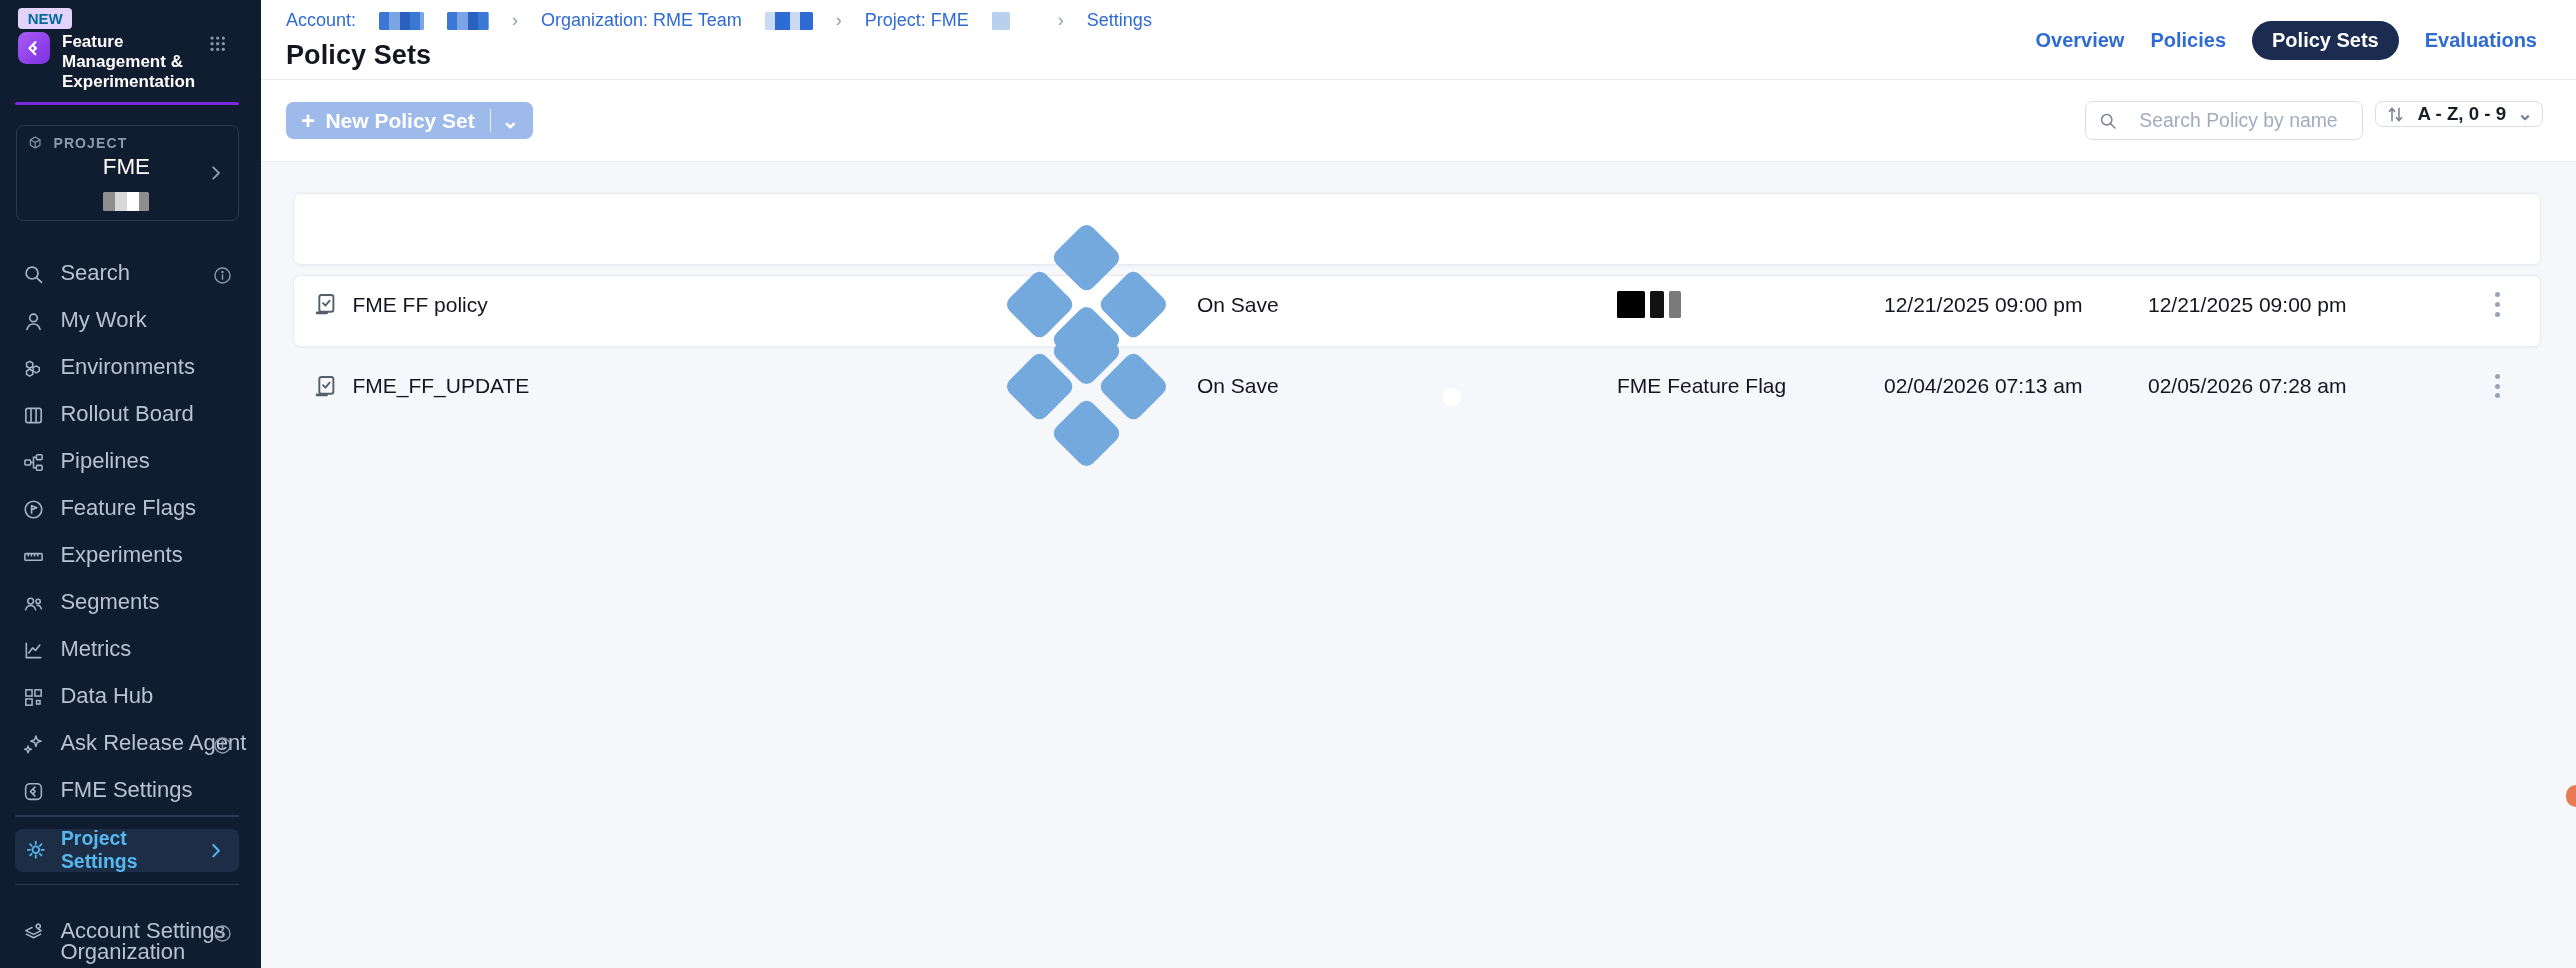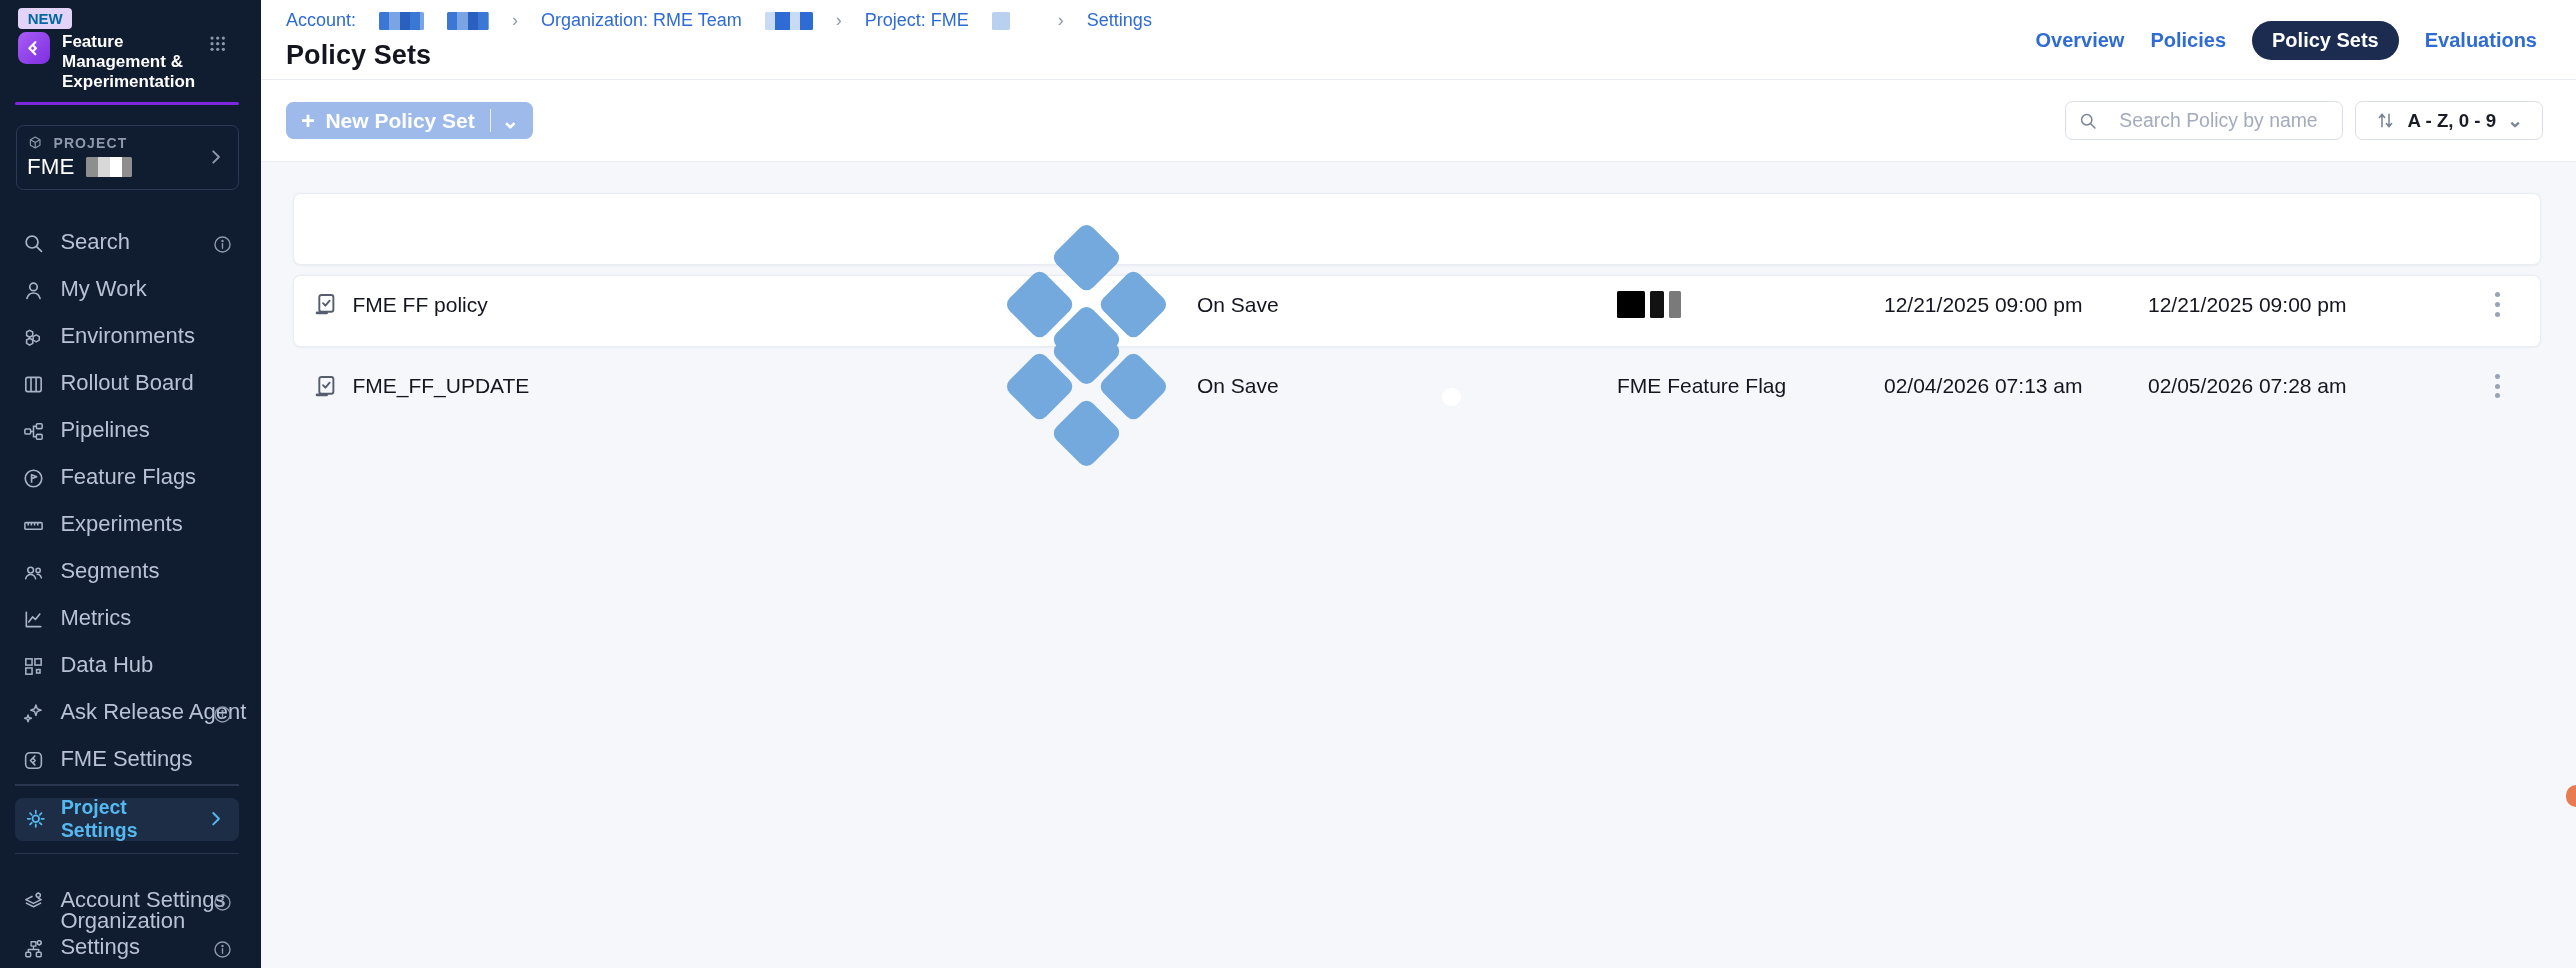--- a/index.html
+++ b/index.html
@@ -17,21 +17,21 @@
           background: linear-gradient(135deg, #a95cf5 0%, #7c2fe0 100%);
           display: flex; align-items: center; justify-content: center; }
   .app-title { margin-left: 12px; color: #fff; font-weight: bold; font-size: 17px; line-height: 20px; width: 131px; }
   .grid-icon { position: absolute; right: 34px; top: 34px; color: #8b96aa; }
   .purple-line { height: 3px; background: #7d28de; margin: 10.4px 22.4px 0 15px; border-radius: 1.5px; }
 
   .project-box { margin: 19.4px 22.4px 0 15.7px; border: 1.5px solid #2c3a55; border-radius: 7.5px;
                  padding: 9px 12px 9px 10.4px; position: relative; cursor: pointer; }
   .proj-top { display: flex; align-items: center; gap: 10px; color: #8d98ad;
               font-size: 14px; font-weight: bold; letter-spacing: 1.1px; }
-  .proj-name-row { display: flex; align-items: center; gap: 12px; margin-top: 3px; }
+  .proj-name-row { display: flex; align-items: center; gap: 12px; margin-top: 3px; flex-direction: column; }
   .proj-name { color: #fff; font-size: 22.4px; }
   .mosaic-light { width: 46px; height: 19.4px; border-radius: 1.5px;
       background: repeating-linear-gradient(90deg,#8e8e8e 0 12px,#d8d8d8 12px 24px,#ffffff 24px 36px); }
   .proj-chevron { position: absolute; right: 12px; top: 50%; transform: translateY(-50%); color: #8d98ad; }
 
   .sb-nav { margin-top: 18px; }
   .sb-item { height: 47px; display: flex; align-items: flex-end; padding-left: 22.4px;
              position: relative; cursor: pointer; font-size: 22px; color: #b9c2d4; }
   .sb-item .ic { width: 23px; height: 23px; margin-right: 15px; color: #a8b3c7; flex-shrink: 0; }
   .sb-info { position: absolute; right: 28px; width: 21px; height: 21px; color: #8d98ad; }
@@ -67,22 +67,22 @@
              gap: 10.4px; cursor: pointer; font-family: inherit; }
   .btn-plus { font-size: 24px; font-weight: bold; line-height: 1; }
   .btn-split { width: 1.5px; height: 22.4px; background: rgba(255,255,255,.75); margin-left: 4.5px; }
   .toolbar-right { display: flex; gap: 12px; }
   .search-box { width: 278px; height: 39px; background: #fff; border: 1.5px solid #d9dde6; border-radius: 7.5px;
                 display: flex; align-items: center; padding: 0 12px; gap: 21px; }
   .search-box .ic { width: 20px; height: 20px; color: #7b8496; flex-shrink: 0; }
   .search-box input { border: none; outline: none; font-size: 19.4px; color: #333; width: 100%;
                       background: transparent; font-family: inherit; }
   .search-box input::placeholder { color: #a3abbc; }
-  .sort-btn { height: 39px; border: 1.5px solid #d9dde6; border-radius: 7.5px; background: #fff;
-              display: flex; align-items: center; padding: 0 19px; gap: 11.2px; cursor: pointer;
+  .sort-btn { height: 26px; border: 1.5px solid #d9dde6; border-radius: 7.5px; background: #fff;
+              display: flex; align-items: center; padding: 0 9px; gap: 11.2px; cursor: pointer;
               font-size: 18.7px; font-weight: bold; color: #1a1c26; font-family: inherit; }
   .sort-btn .ic { width: 21px; height: 21px; color: #7b8496; }
   .sort-btn .chev { color: #7b8496; }
 
   .panel { flex: 1; background: #f5f7fb; padding-top: 31px; }
   .table-wrap { margin: 0 35px 0 32px; }
   .grid-cols { display: grid; grid-template-columns: 664px 221px 265px 155px 267px 264px 307px 1fr;
                padding-left: 18px; align-items: center; }
   .thead { font-size: 17px; font-weight: bold; color: #15161f; letter-spacing: 0.4px; margin-bottom: 22.4px; }
   .row-card { background: #fff; height: 72px; border-radius: 7.5px; border: 0.7px solid #e9ecf2;

